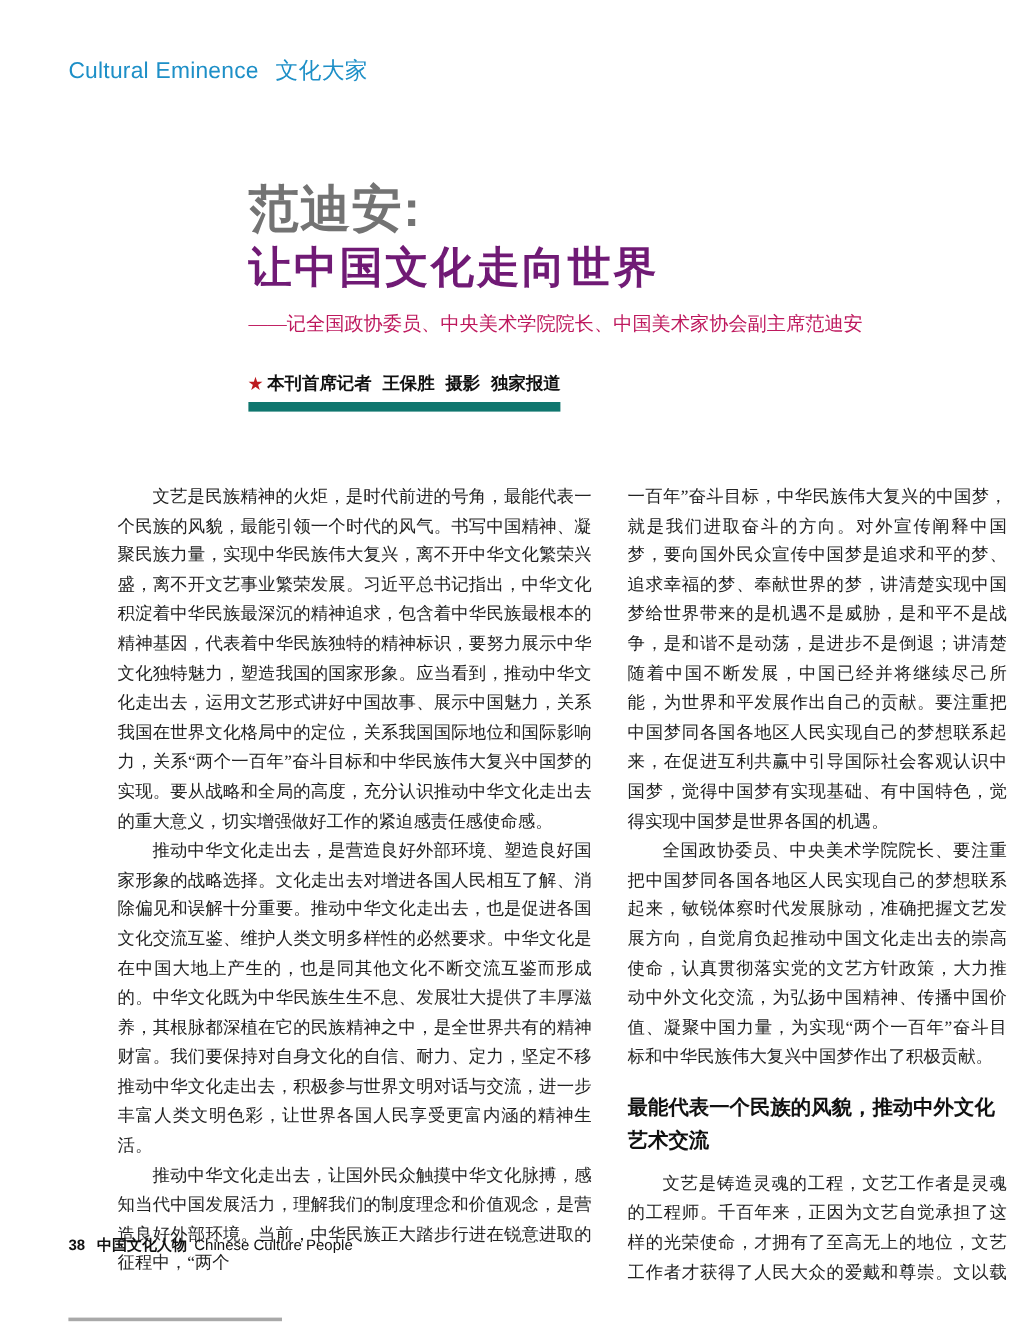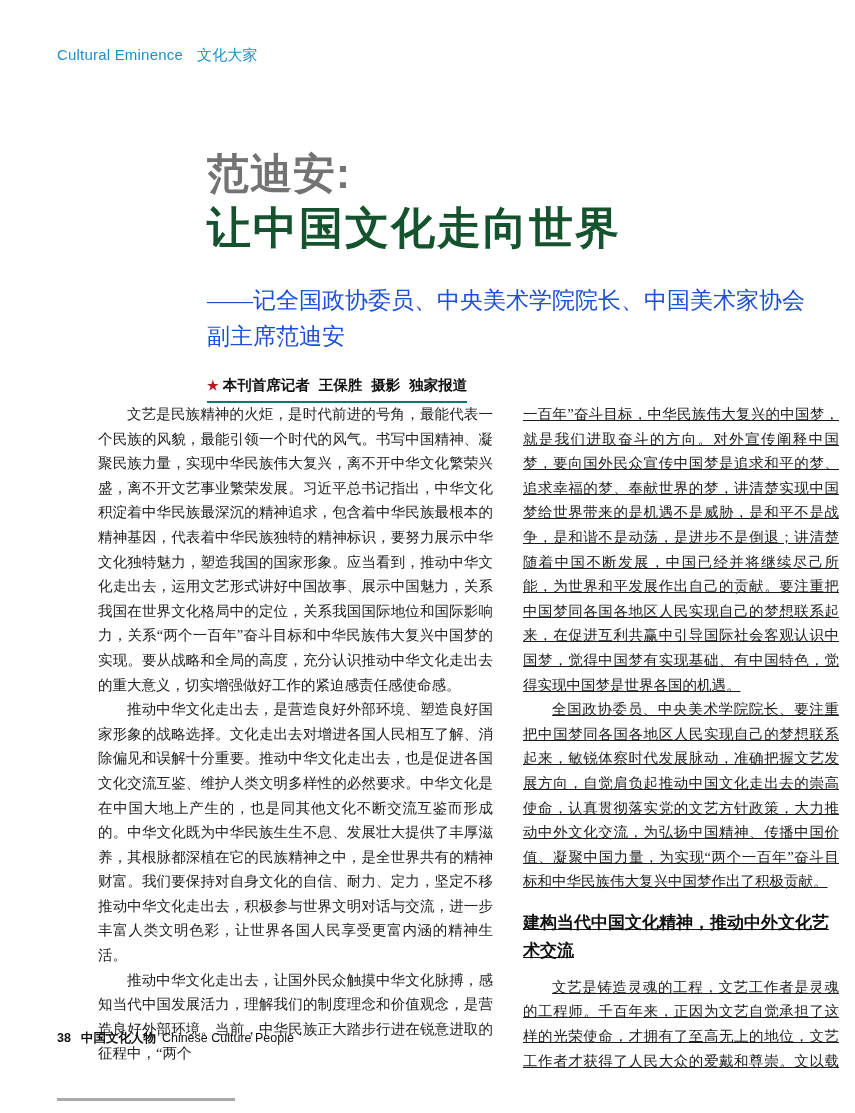--- a/index.html
+++ b/index.html
@@ -7,57 +7,57 @@
     position:relative;
     width:855px;height:1113px;
     background:#ffffff;
     overflow:hidden;
     font-family:"Liberation Sans",sans-serif;
     color:#1a1a1a;
   }
   
   .section-header{
     position:absolute;left:57px;top:46px;
-    font-size:15px;letter-spacing:.2px;
+    font-size:19px;letter-spacing:.2px;
     color:#1d8fc7;font-weight:400;
   }
   .section-header .zh{margin-left:14px;}
   
   .title-block{position:absolute;left:207px;top:150px;width:610px;}
   .title-red{
     font-size:42px;line-height:1.12;font-weight:800;
     color:#737373;letter-spacing:1px;
     font-family:"Liberation Sans",sans-serif;
   }
   .title-black{
-    font-size:44px;line-height:1.45;font-weight:600;
-    color:#14532d;letter-spacing:2px;
+    font-size:36px;line-height:1.45;font-weight:600;
+    color:#701a75;letter-spacing:2px;
     font-family:"Liberation Serif","DejaVu Serif",serif;
   }
   .subtitle{
-    margin-top:22px;width:604px;
-    font-size:23px;line-height:36px;color:#1d4ed8;
+    margin-top:4px;width:604px;
+    font-size:16px;line-height:36px;color:#be185d;
     font-family:"Liberation Serif","DejaVu Serif",serif;
   }
   .byline{
     margin-top:21px;display:inline-block;
-    padding-bottom:6px;border-bottom:2px solid #0f766e;
+    padding-bottom:6px;border-bottom:8px solid #0f766e;
     font-size:14.5px;font-weight:700;color:#111;
     word-spacing:5px;
   }
   .byline .star{color:#bc1a1f;margin-right:4px;font-size:13px;}
   
   .columns{
     position:absolute;left:57px;top:402px;
     width:741px;height:666px;
     display:flex;overflow:hidden;margin-left:41px;
   }
   .col{overflow:hidden;text-align:justify;}
   .col-left{width:395px;margin-right:30px;flex:none;}
-  .col-right{width:316px;flex:none;text-decoration:underline;}
+  .col-right{width:316px;flex:none;}
   .col p{
     margin:0;
     font-size:14.5px;line-height:24.6px;color:#222;
     font-family:"Liberation Serif","DejaVu Serif",serif;
   }
   .col p.indent{text-indent:2em;}
   .section-heading{
     margin:15px 0 10px 0;
     font-size:17px;line-height:28px;font-weight:700;color:#111;
     font-family:"Liberation Sans",sans-serif;
@@ -96,21 +96,21 @@
 
   <div class="columns">
     <div class="col col-left">
       <p class="indent">文艺是民族精神的火炬，是时代前进的号角，最能代表一个民族的风貌，最能引领一个时代的风气。书写中国精神、凝聚民族力量，实现中华民族伟大复兴，离不开中华文化繁荣兴盛，离不开文艺事业繁荣发展。习近平总书记指出，中华文化积淀着中华民族最深沉的精神追求，包含着中华民族最根本的精神基因，代表着中华民族独特的精神标识，要努力展示中华文化独特魅力，塑造我国的国家形象。应当看到，推动中华文化走出去，运用文艺形式讲好中国故事、展示中国魅力，关系我国在世界文化格局中的定位，关系我国国际地位和国际影响力，关系“两个一百年”奋斗目标和中华民族伟大复兴中国梦的实现。要从战略和全局的高度，充分认识推动中华文化走出去的重大意义，切实增强做好工作的紧迫感责任感使命感。</p>
       <p class="indent">推动中华文化走出去，是营造良好外部环境、塑造良好国家形象的战略选择。文化走出去对增进各国人民相互了解、消除偏见和误解十分重要。推动中华文化走出去，也是促进各国文化交流互鉴、维护人类文明多样性的必然要求。中华文化是在中国大地上产生的，也是同其他文化不断交流互鉴而形成的。中华文化既为中华民族生生不息、发展壮大提供了丰厚滋养，其根脉都深植在它的民族精神之中，是全世界共有的精神财富。我们要保持对自身文化的自信、耐力、定力，坚定不移推动中华文化走出去，积极参与世界文明对话与交流，进一步丰富人类文明色彩，让世界各国人民享受更富内涵的精神生活。</p>
       <p class="indent">推动中华文化走出去，让国外民众触摸中华文化脉搏，感知当代中国发展活力，理解我们的制度理念和价值观念，是营造良好外部环境。当前，中华民族正大踏步行进在锐意进取的征程中，“两个</p>
     </div>
     <div class="col col-right">
       <p>一百年”奋斗目标，中华民族伟大复兴的中国梦，就是我们进取奋斗的方向。对外宣传阐释中国梦，要向国外民众宣传中国梦是追求和平的梦、追求幸福的梦、奉献世界的梦，讲清楚实现中国梦给世界带来的是机遇不是威胁，是和平不是战争，是和谐不是动荡，是进步不是倒退；讲清楚随着中国不断发展，中国已经并将继续尽己所能，为世界和平发展作出自己的贡献。要注重把中国梦同各国各地区人民实现自己的梦想联系起来，在促进互利共赢中引导国际社会客观认识中国梦，觉得中国梦有实现基础、有中国特色，觉得实现中国梦是世界各国的机遇。</p>
       <p class="indent">全国政协委员、中央美术学院院长、要注重把中国梦同各国各地区人民实现自己的梦想联系起来，敏锐体察时代发展脉动，准确把握文艺发展方向，自觉肩负起推动中国文化走出去的崇高使命，认真贯彻落实党的文艺方针政策，大力推动中外文化交流，为弘扬中国精神、传播中国价值、凝聚中国力量，为实现“两个一百年”奋斗目标和中华民族伟大复兴中国梦作出了积极贡献。</p>
-      <div class="section-heading">建构当代中国文化精神，推动中外文化艺术交流</div>
+      <div class="section-heading">最能代表一个民族的风貌，推动中外文化艺术交流</div>
       <p class="indent">文艺是铸造灵魂的工程，文艺工作者是灵魂的工程师。千百年来，正因为文艺自觉承担了这样的光荣使命，才拥有了至高无上的地位，文艺工作者才获得了人民大众的爱戴和尊崇。文以载道，文以化人，这是文艺的天然使命。放眼世界，无论过去还是现在，任何一个国家的文化，其根脉都深植在它的民族精神之中，并以这种民族精神建立起它的独特性，在世界多元文化中抢占一席之地。丧失了精神独特性，一个国家的文化就失去魂魄，无以立足。对</p>
     </div>
   </div>
 
   <div class="footer">
     <span class="num">38</span><span class="zh">中国文化人物</span><span class="en">Chinese Culture People</span>
   </div>
   <div class="footer-rule"></div>
 
 </div>

